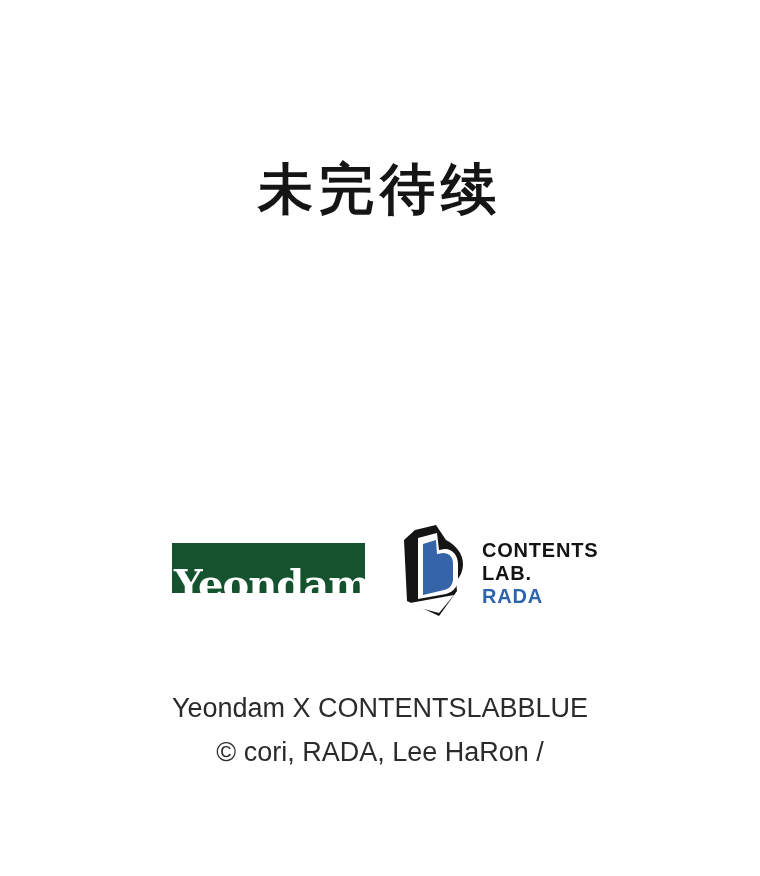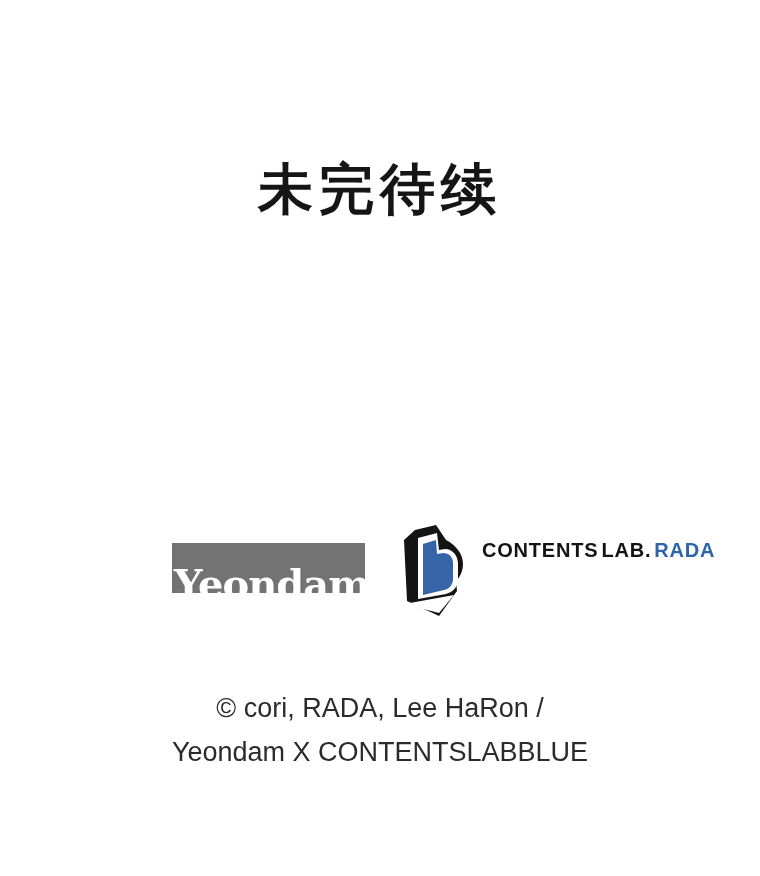--- a/index.html
+++ b/index.html
@@ -32,21 +32,21 @@
 
   
   .logos { position: absolute; left: 0; top: 0; width: 760px; height: 0; }
 
   .yeondam-logo {
     position: absolute;
     left: 172px;
     top: 543px;
     width: 193px;
     height: 50px;
-    background: #737373;
+    background: #14532d;
     overflow: hidden;
   }
   .yeondam-logo .yeondam-text {
     position: absolute;
     left: 2px;
     top: 17px;
     color: #ffffff;
     font-family: "DejaVu Serif", "Liberation Serif", serif;
     font-weight: 700;
     font-size: 40px;
@@ -66,21 +66,21 @@
     left: 0;
     top: 0;
     width: 66px;
     height: 94px;
   }
   .clb-wordmark {
     position: absolute;
     left: 82px;
     top: 16px;
     display: flex;
-    flex-direction: row;
+    flex-direction: column;
     gap: 3px;
   }
   .clb-line {
     font-family: "Liberation Sans", "DejaVu Sans", sans-serif;
     font-weight: 800;
     font-size: 20px;
     line-height: 20px;
     letter-spacing: 0.8px;
     color: #131313;
     white-space: nowrap;
@@ -129,17 +129,17 @@
       <div class="clb-wordmark">
         <div class="clb-line">CONTENTS</div>
         <div class="clb-line">LAB.</div>
         <div class="clb-line blue">RADA</div>
       </div>
     </div>
 
   </div>
 
   <div class="copyright">
+    <div>Yeondam X CONTENTSLABBLUE</div>
     <div>© cori, RADA, Lee HaRon /</div>
-    <div>Yeondam X CONTENTSLABBLUE</div>
   </div>
 
 </div>
 
 </body></html>

